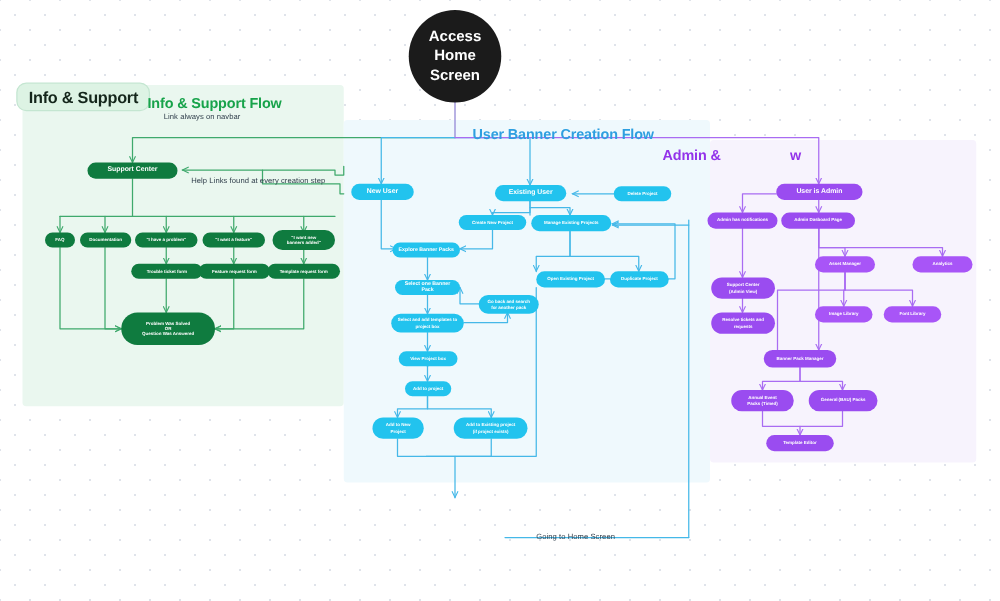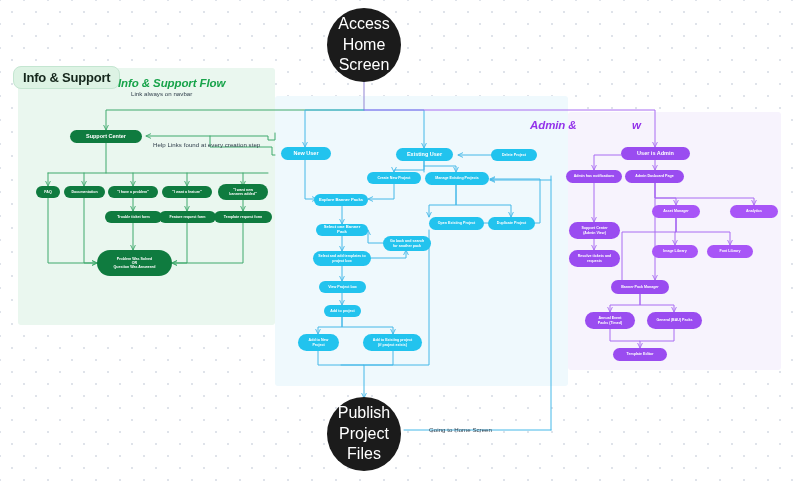--- a/index.html
+++ b/index.html
@@ -49,21 +49,20 @@
   .chip.blue   { background:#e1eefb; color:#10202e; border:1px solid #c9def3; }
   .chip.purple { background:#ece3fb; color:#1d1330; border:1px solid #dbcdf5; }
 
   
   .flow-title {
     position: absolute;
     font-size: 11.5px;
     font-weight: 700;
     white-space: nowrap;
     letter-spacing: -0.1px;
-    font-style: italic;
   }
   .flow-title.green  { color:#17a34a; }
   .flow-title.blue   { color:#2e9fe0; }
   .flow-title.purple { color:#9333ea; }
 
   
   .node {
     position: absolute;
     display: flex;
     align-items: center;
@@ -88,22 +87,22 @@
   .terminator {
     position: absolute;
     border-radius: 50%;
     background: #1b1b1b;
     color: #ffffff;
     display: flex;
     flex-direction: column;
     align-items: center;
     justify-content: center;
     text-align: center;
-    font-size: 16px;
-    font-weight: 400;
+    font-size: 12px;
+    font-weight: 700;
     line-height: 1.28;
   }
 
   
   .edge-label {
     position: absolute;
     font-size: 5.6px;
     color: #2f3d4a;
     white-space: nowrap;
     background: transparent;
@@ -229,29 +228,25 @@
 
     </g>
   </svg>
 
   <div class="terminator" style="left:327px; top:8px; width:74px; height:74px;">
     <span style="white-space:pre-line;">Access
 Home
 Screen</span>
   </div>
 
-  <div class="terminator" style="left:327px; top:397px; width:74px; height:74px;">
-    <span style="white-space:pre-line;">Publish
-Project
-Files</span>
-  </div>
 
   <div class="chip green" style="left:13px;  top:66px;">Info &amp; Support</div>
 
   <div class="flow-title green" style="left:118px; top:77px;">Info &amp; Support Flow</div>
+  <div class="flow-title blue" style="left:378px; top:102px;">User Banner Creation Flow</div>
   <div class="flow-title purple" style="left:530px; top:119px;">Admin &amp;</div>
   <div class="flow-title purple" style="left:632px; top:119px;">w</div>
 
   <div class="edge-label lg" style="left:131px; top:90px;">Link always on navbar</div>
   <div class="edge-label lg" style="left:153px; top:141px;">Help Links found at every creation step</div>
   <div class="edge-label lg" style="left:429px; top:426px;">Going to Home Screen</div>
 
   <div class="node g mid" style="left:70px;  top:130px; width:72px; height:13px;">Support Center</div>
 
   <div class="node g tiny" style="left:36px;  top:186px; width:24px; height:12px;">FAQ</div>

